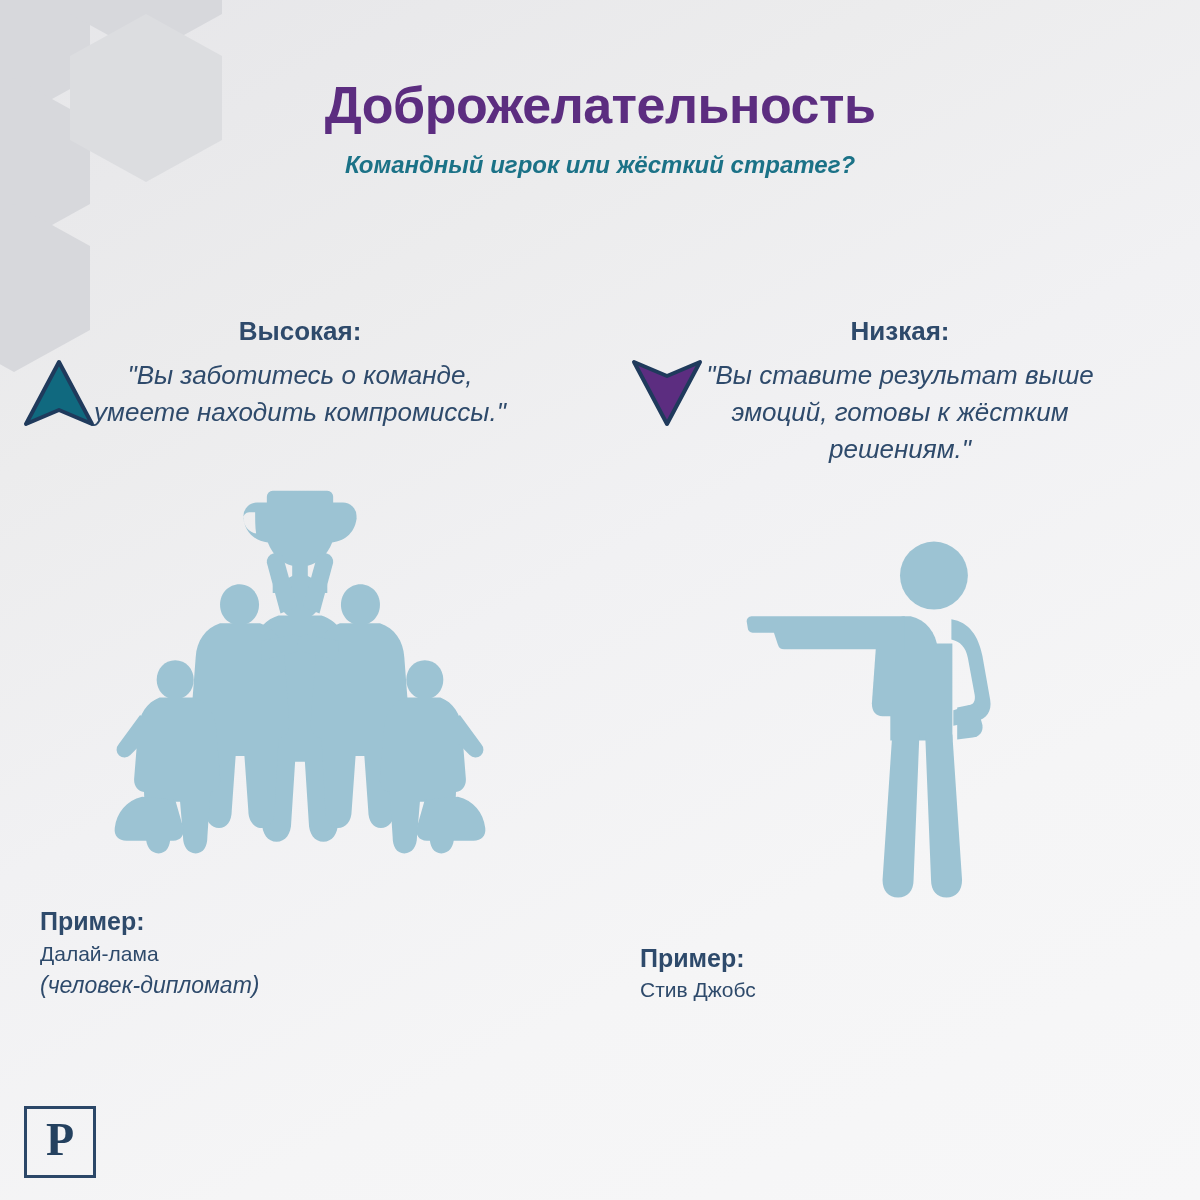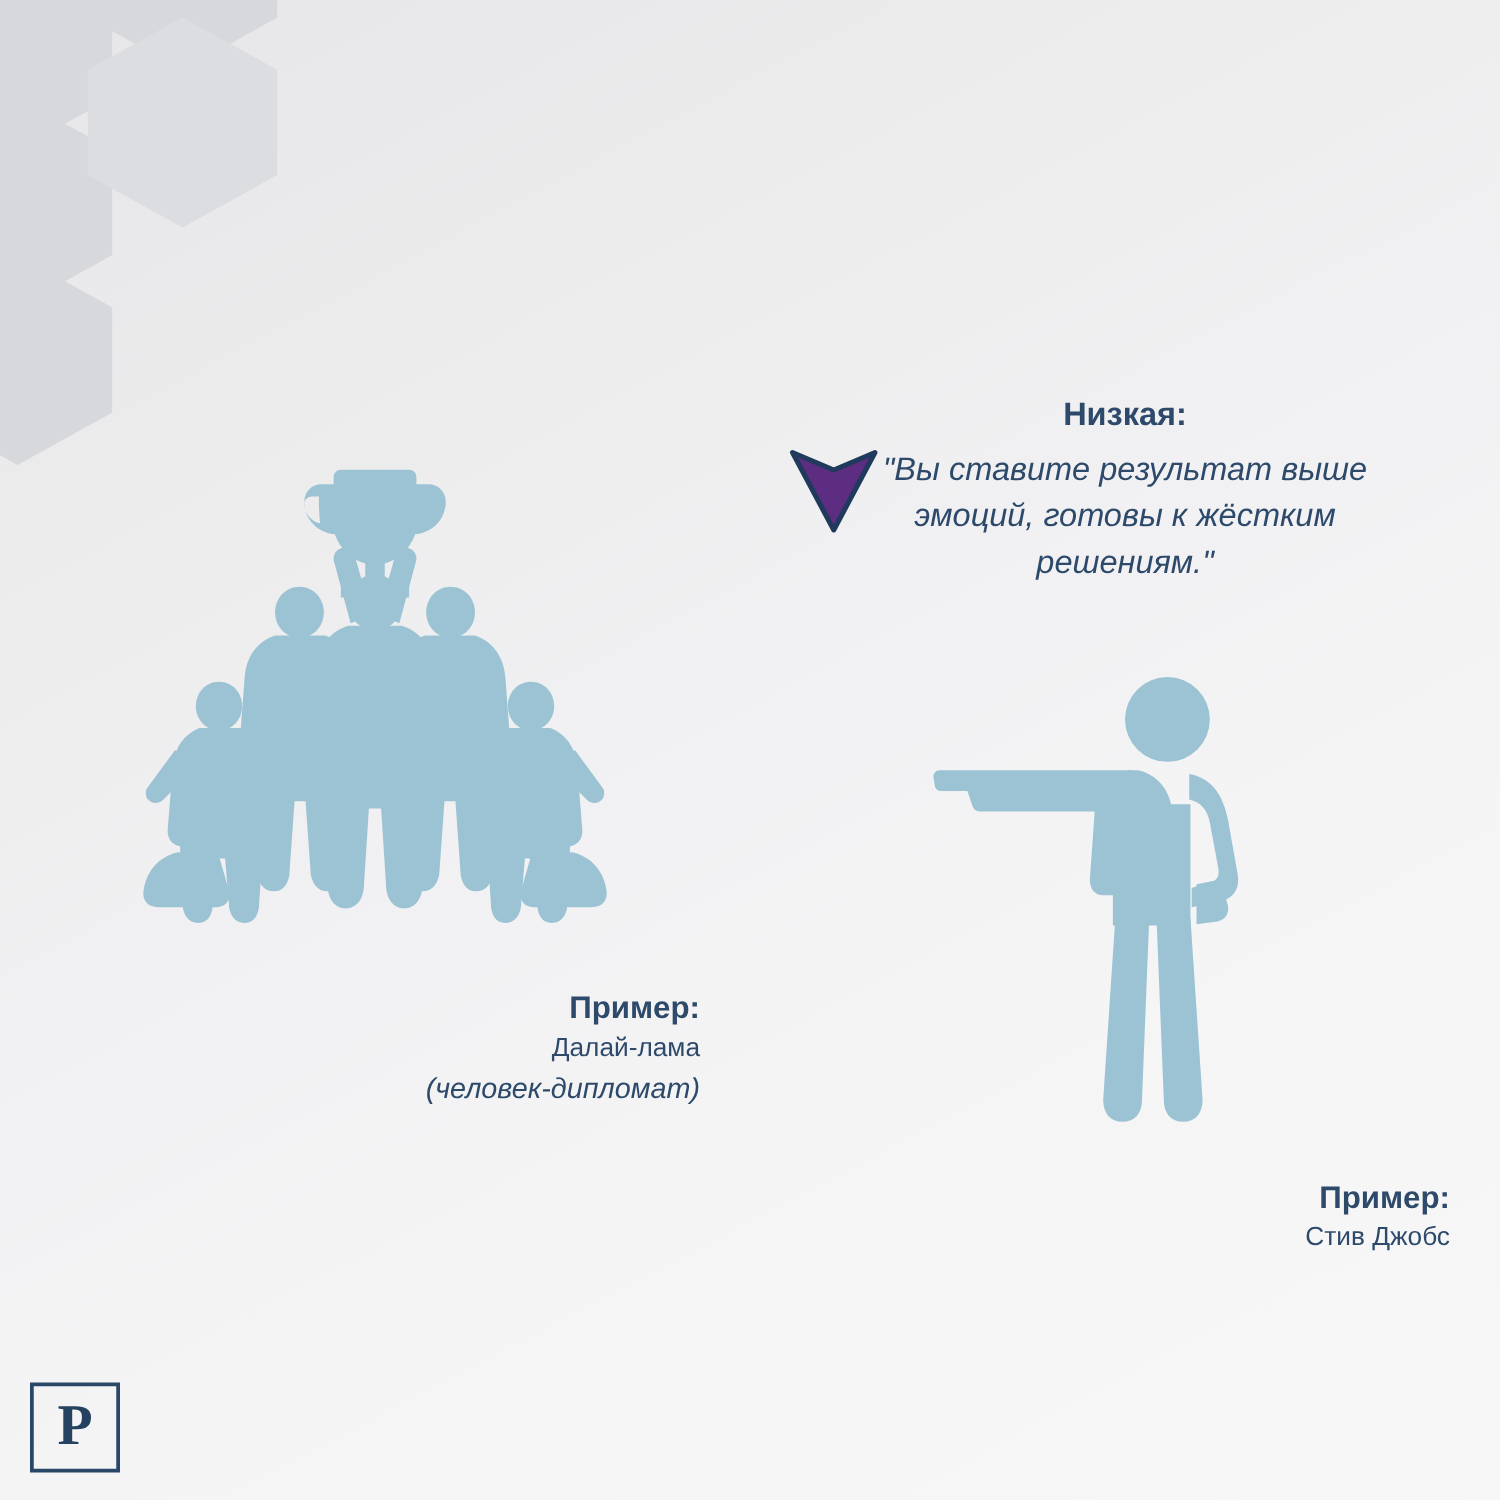--- a/index.html
+++ b/index.html
@@ -129,21 +129,21 @@
     margin-top: 18px;
     display: flex;
     align-items: flex-end;
     justify-content: center;
   }
   .illus svg { display: block; }
 
   
   .example {
     width: 520px;
-    text-align: right;
+    text-align: left;
     margin-top: 26px;
   }
   .example-label {
     margin: 0;
     font-size: 25px;
     font-weight: 700;
     color: #2e4a6b;
     line-height: 1.3;
   }
   .example-name {
@@ -189,24 +189,39 @@
 <div class="poster">
 
   <div class="hex-field">
     <div class="hex h1"></div>
     <div class="hex h2"></div>
     <div class="hex h3"></div>
     <div class="hex h4"></div>
     <div class="hex h5"></div>
   </div>
 
+  <div class="header">
+    <h1 class="poster-title">Доброжелательность</h1>
+    <p class="poster-subtitle">Командный игрок или жёсткий стратег?</p>
+  </div>
 
   <div class="columns">
 
     <div class="column">
+      <div class="col-head">
+
+        <span class="chevron left-marker">
+          <svg viewBox="0 0 74 74" width="74" height="74" aria-hidden="true">
+            <polygon points="37,6 70,68 37,54 4,68" fill="#10697f" stroke="#1f3a5c" stroke-width="4" stroke-linejoin="round"></polygon>
+          </svg>
+        </span>
+
+        <p class="col-level">Высокая:</p>
+        <p class="col-quote">"Вы заботитесь о команде, умеете находить компромиссы."</p>
+      </div>
 
       <div class="illus">
         <svg viewBox="0 0 400 420" width="390" height="410" aria-hidden="true">
           <g fill="#9cc3d3">
 
             <path d="M172 22 h56 a6 6 0 0 1 6 6 v6 h10 a14 14 0 0 1 14 14 c0 16 -12 26 -25 27
                      c-5 13 -14 21 -25 24 v14 h14 a6 6 0 0 1 6 6 v8 h-56 v-8 a6 6 0 0 1 6 -6 h14 v-14
                      c-11 -3 -20 -11 -25 -24 c-13 -1 -25 -11 -25 -27 a14 14 0 0 1 14 -14 h10 v-6 a6 6 0 0 1 6 -6 z
                      M154 44 h-6 a6 6 0 0 0 -6 7 c1 9 7 14 13 15 c-1 -7 -1 -15 -1 -22 z
                      M246 44 h6 a6 6 0 0 1 6 7 c-1 9 -7 14 -13 15 c1 -7 1 -15 1 -22 z"></path>

